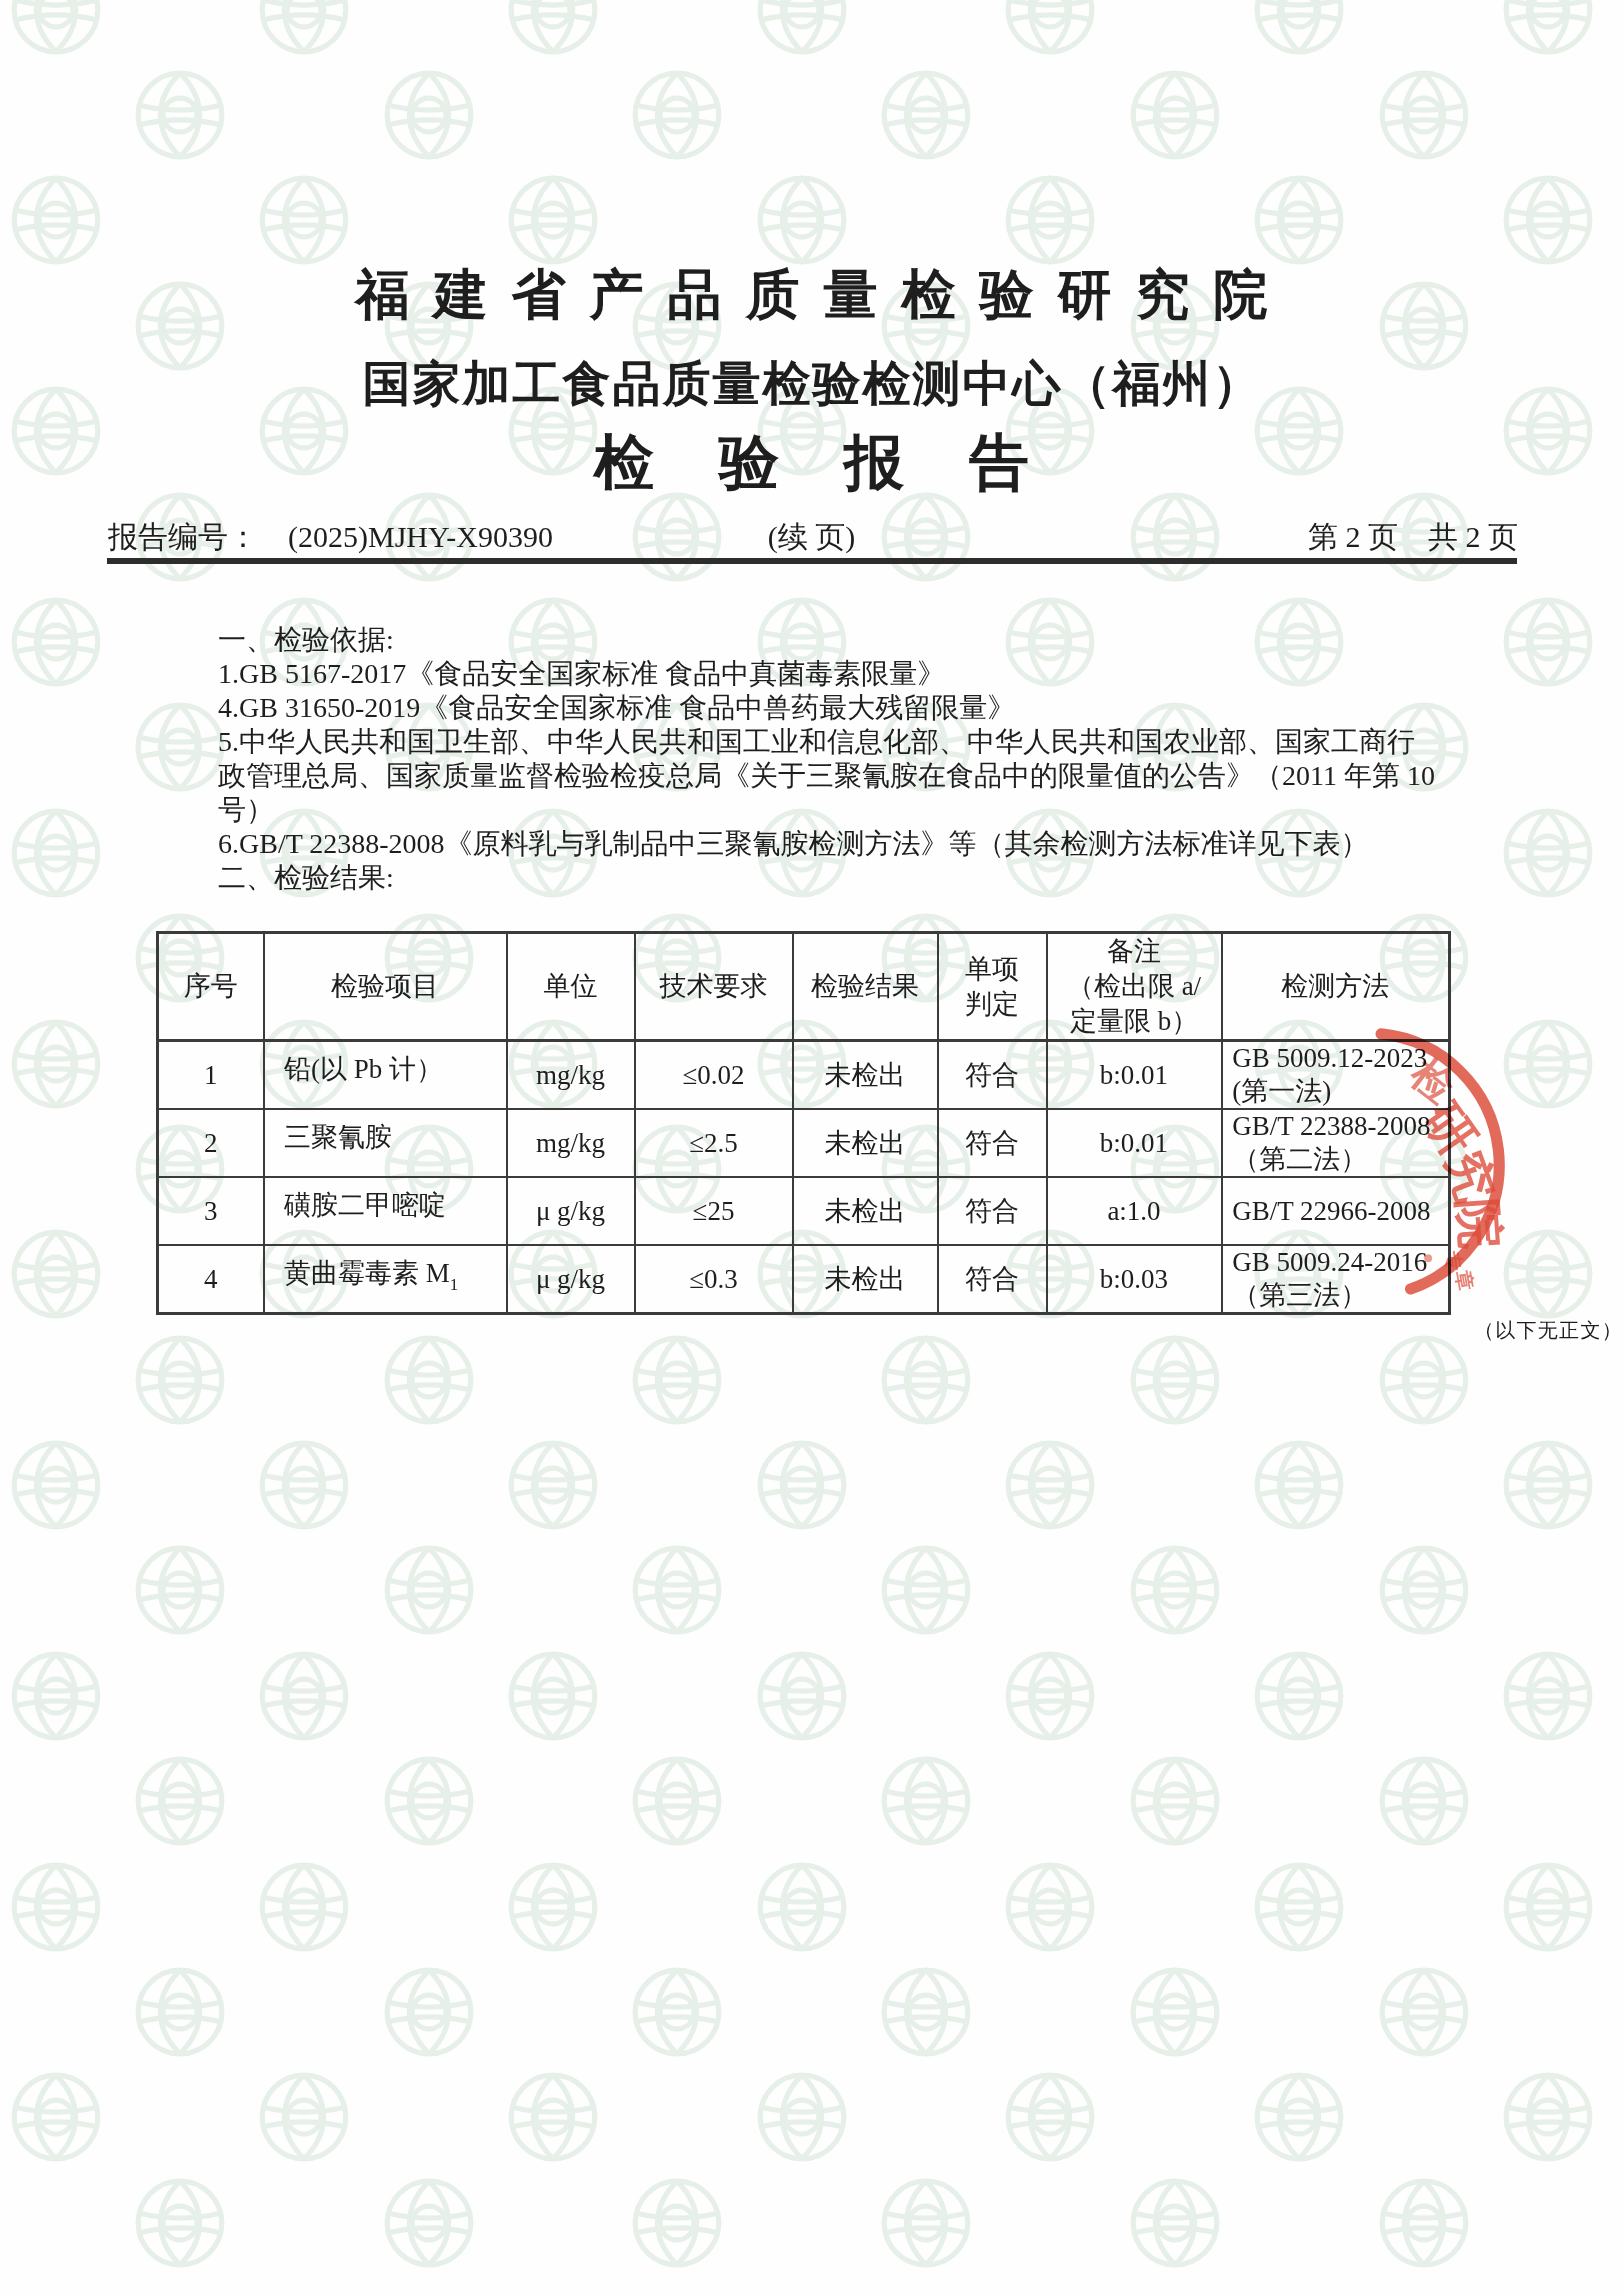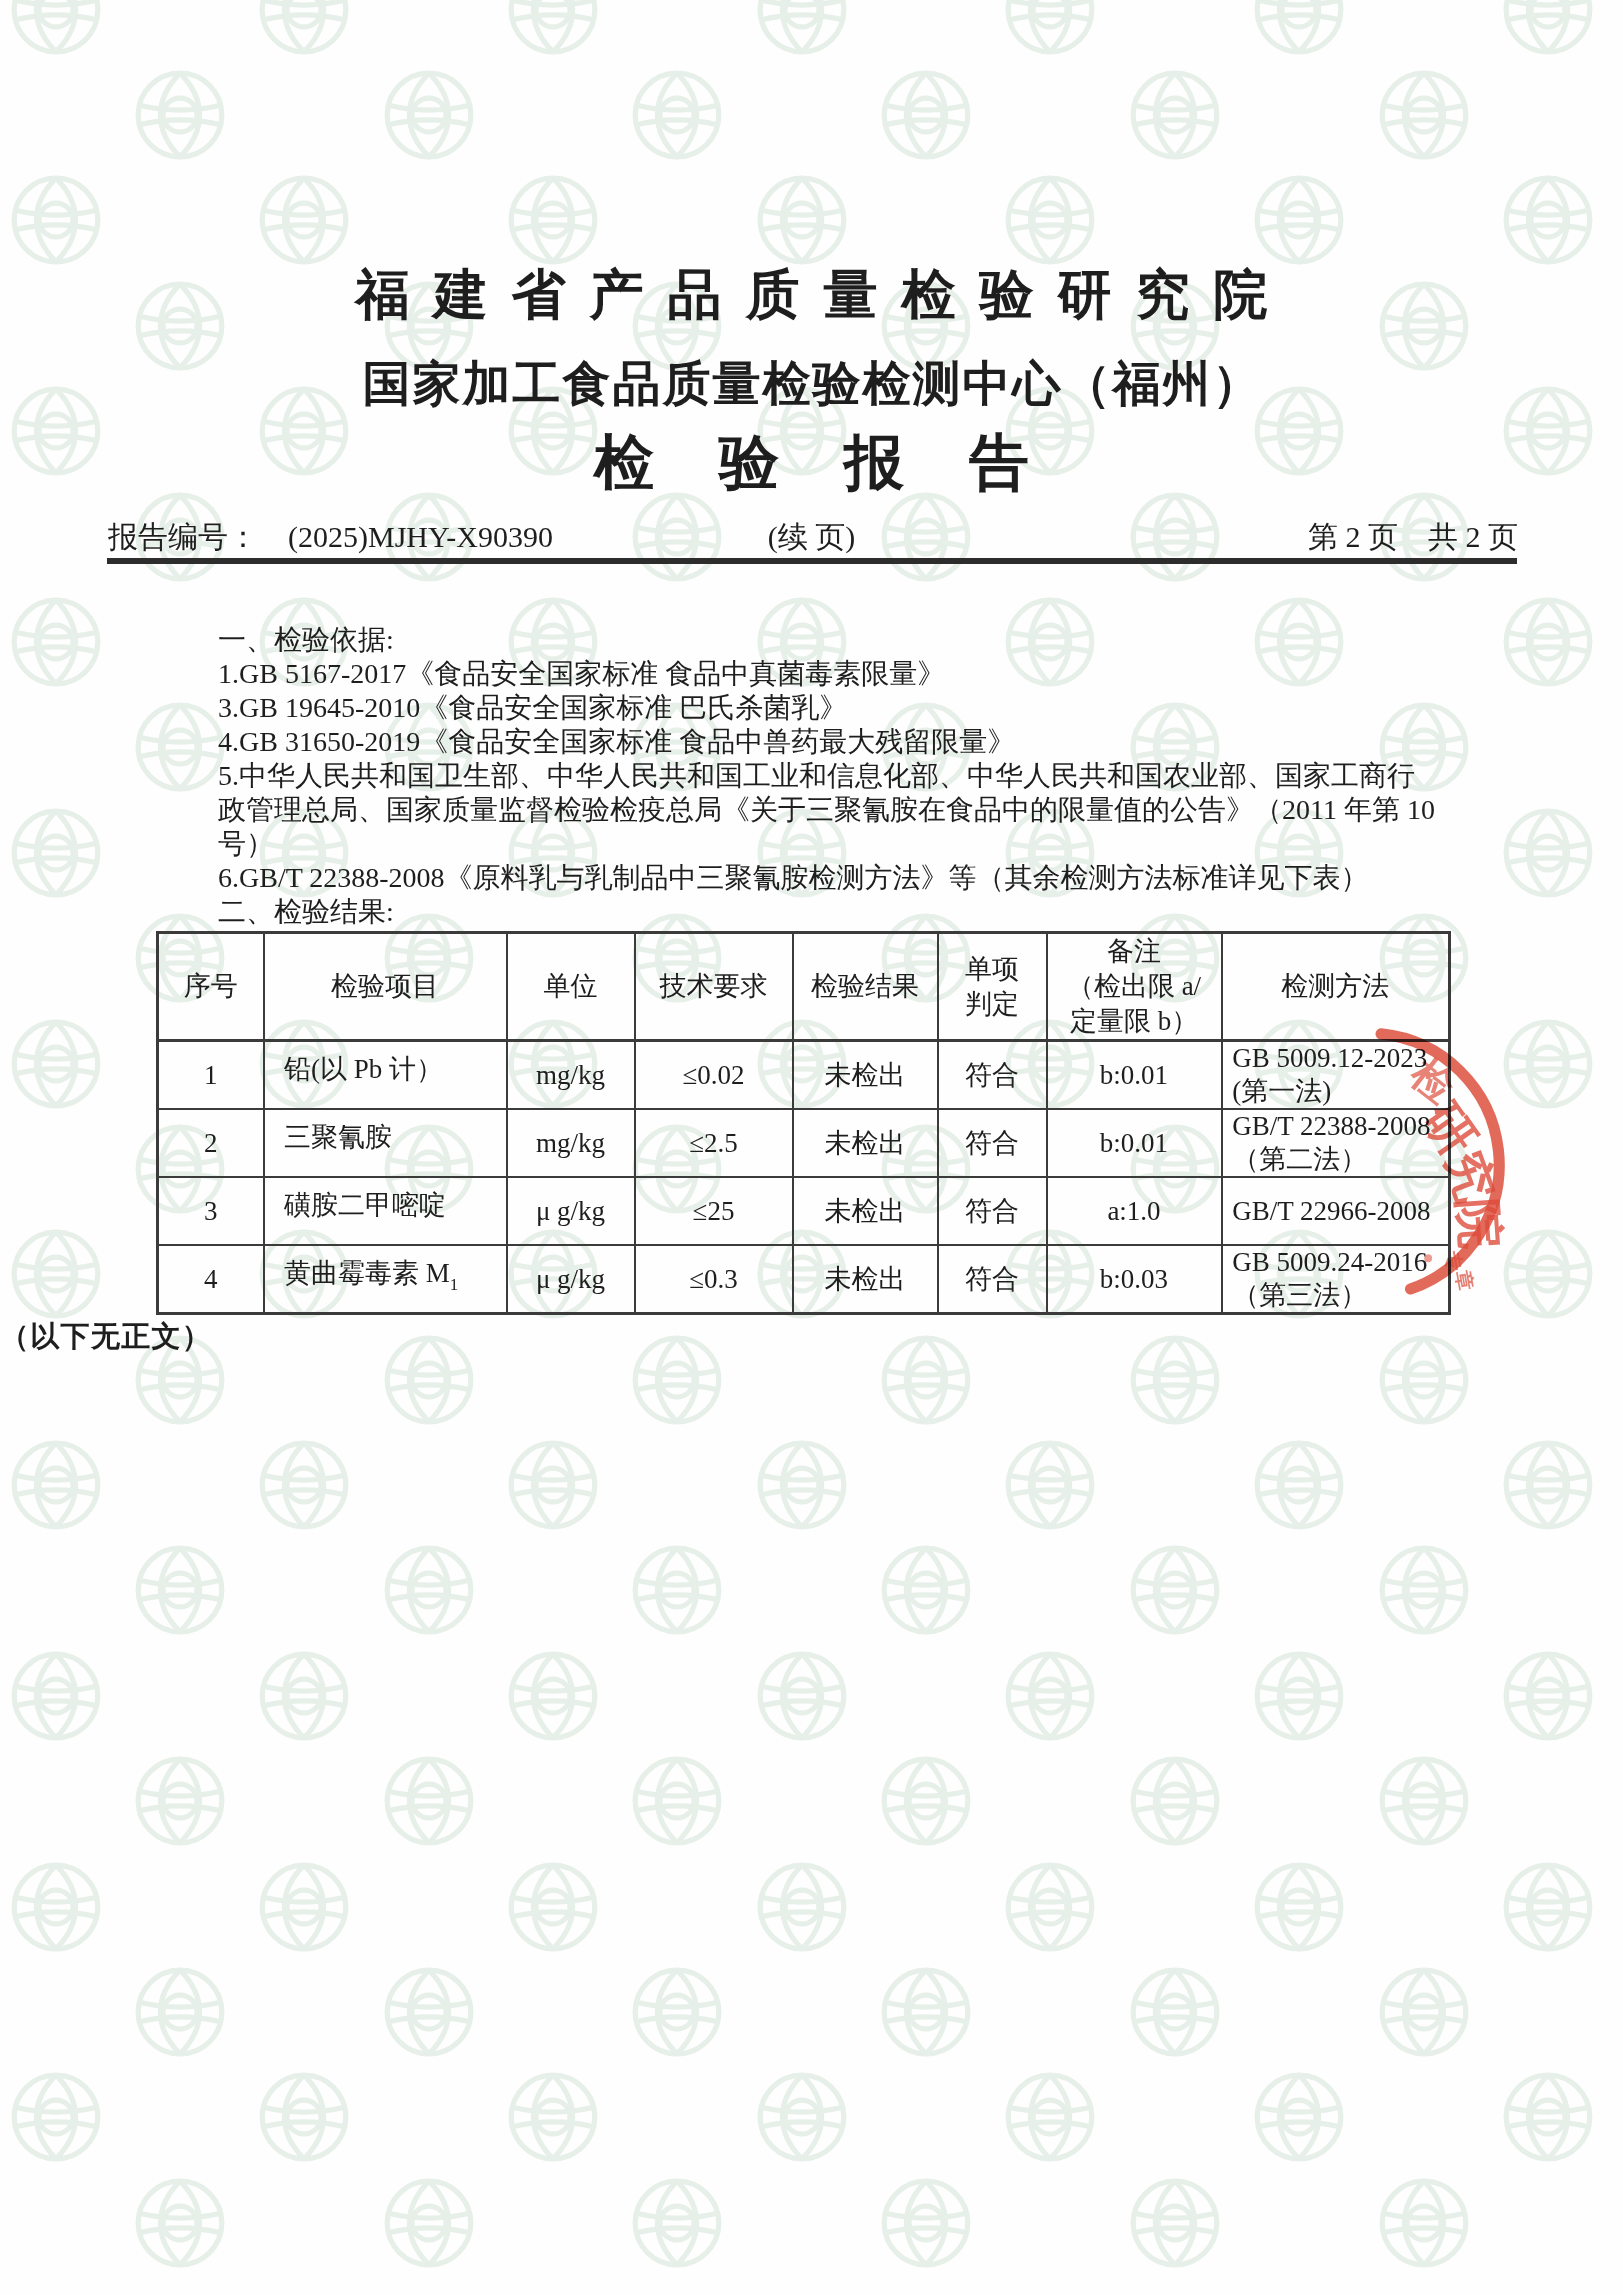--- a/index.html
+++ b/index.html
@@ -60,21 +60,21 @@
   }
   .results-table { border:3.3px solid #3b3b3b; }
   .results-table thead th { height:98px; border-bottom:3.3px solid #3b3b3b; }
   .results-table tbody td { height:68px; }
   .results-table td.c-item   { text-align:left; padding-left:19.6px; }
   .results-table td.c-method { text-align:left; padding-left:9.8px; line-height:33px; }
   .results-table sub { font-size:17px; vertical-align:-7.9px; }
 
   .end-note {
     position:absolute; top:1317px; left:0; width:100%;
-    text-align:left; font-size:29px; letter-spacing:1.3px;font-weight:bold;
+    text-align:right; font-size:20px; letter-spacing:1.3px;
   }
 
   .stamp {
     position:absolute; left:1335px; top:1011px; width:223px; height:314px;
     mix-blend-mode:multiply; pointer-events:none;
   }
   .stamp text {
     font-family:"Liberation Serif","DejaVu Serif",serif;
     font-weight:bold; text-anchor:middle;
   }
@@ -1100,21 +1100,20 @@
       </div>
       <div class="meta-center">(续 页)</div>
       <div class="meta-right">第 2 页　共 2 页</div>
     </div>
 
     <div class="rule"></div>
 
     <div class="basis">
       <div>一、检验依据:</div>
       <div>1.GB 5167-2017《食品安全国家标准 食品中真菌毒素限量》</div>
-      <div>3.GB 19645-2010《食品安全国家标准 巴氏杀菌乳》</div>
       <div>4.GB 31650-2019《食品安全国家标准 食品中兽药最大残留限量》</div>
       <div>5.中华人民共和国卫生部、中华人民共和国工业和信息化部、中华人民共和国农业部、国家工商行</div>
       <div>政管理总局、国家质量监督检验检疫总局《关于三聚氰胺在食品中的限量值的公告》（2011 年第 10</div>
       <div>号）</div>
       <div>6.GB/T 22388-2008《原料乳与乳制品中三聚氰胺检测方法》等（其余检测方法标准详见下表）</div>
       <div>二、检验结果:</div>
     </div>
 
     <table class="results-table">
       <colgroup>

